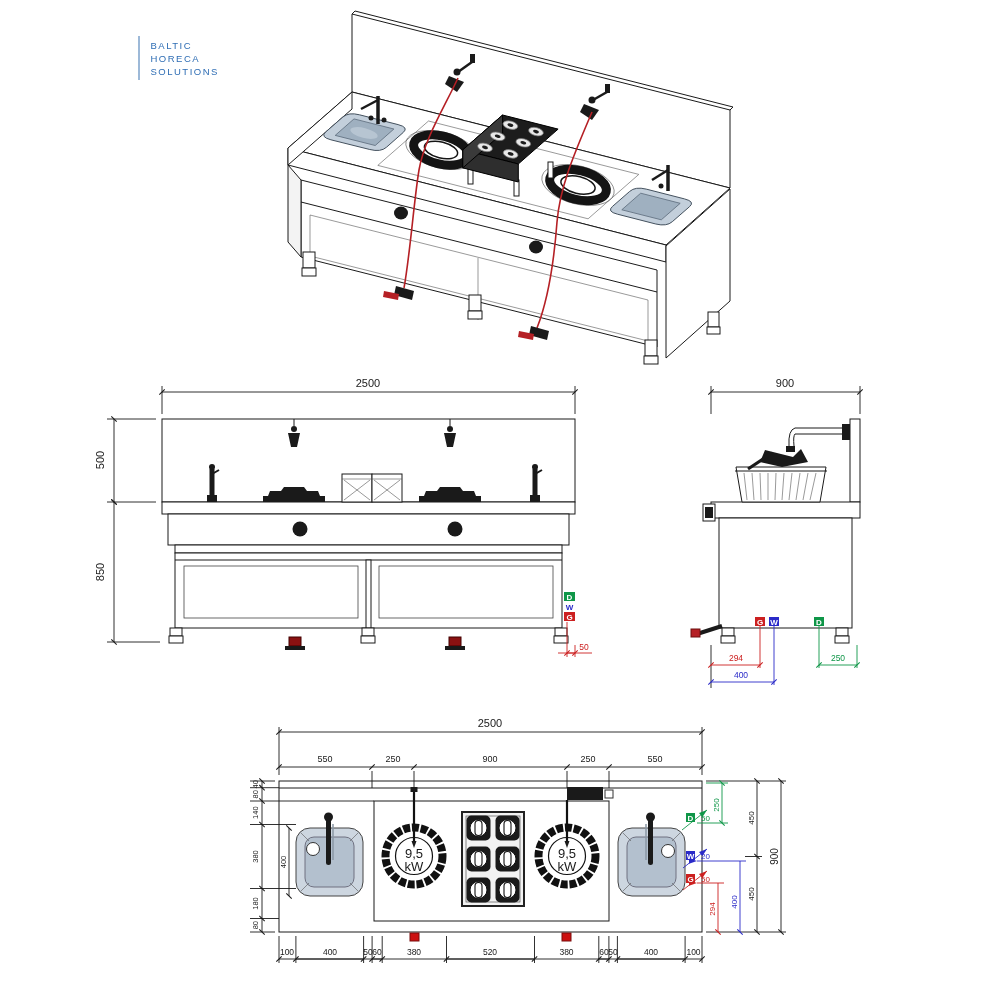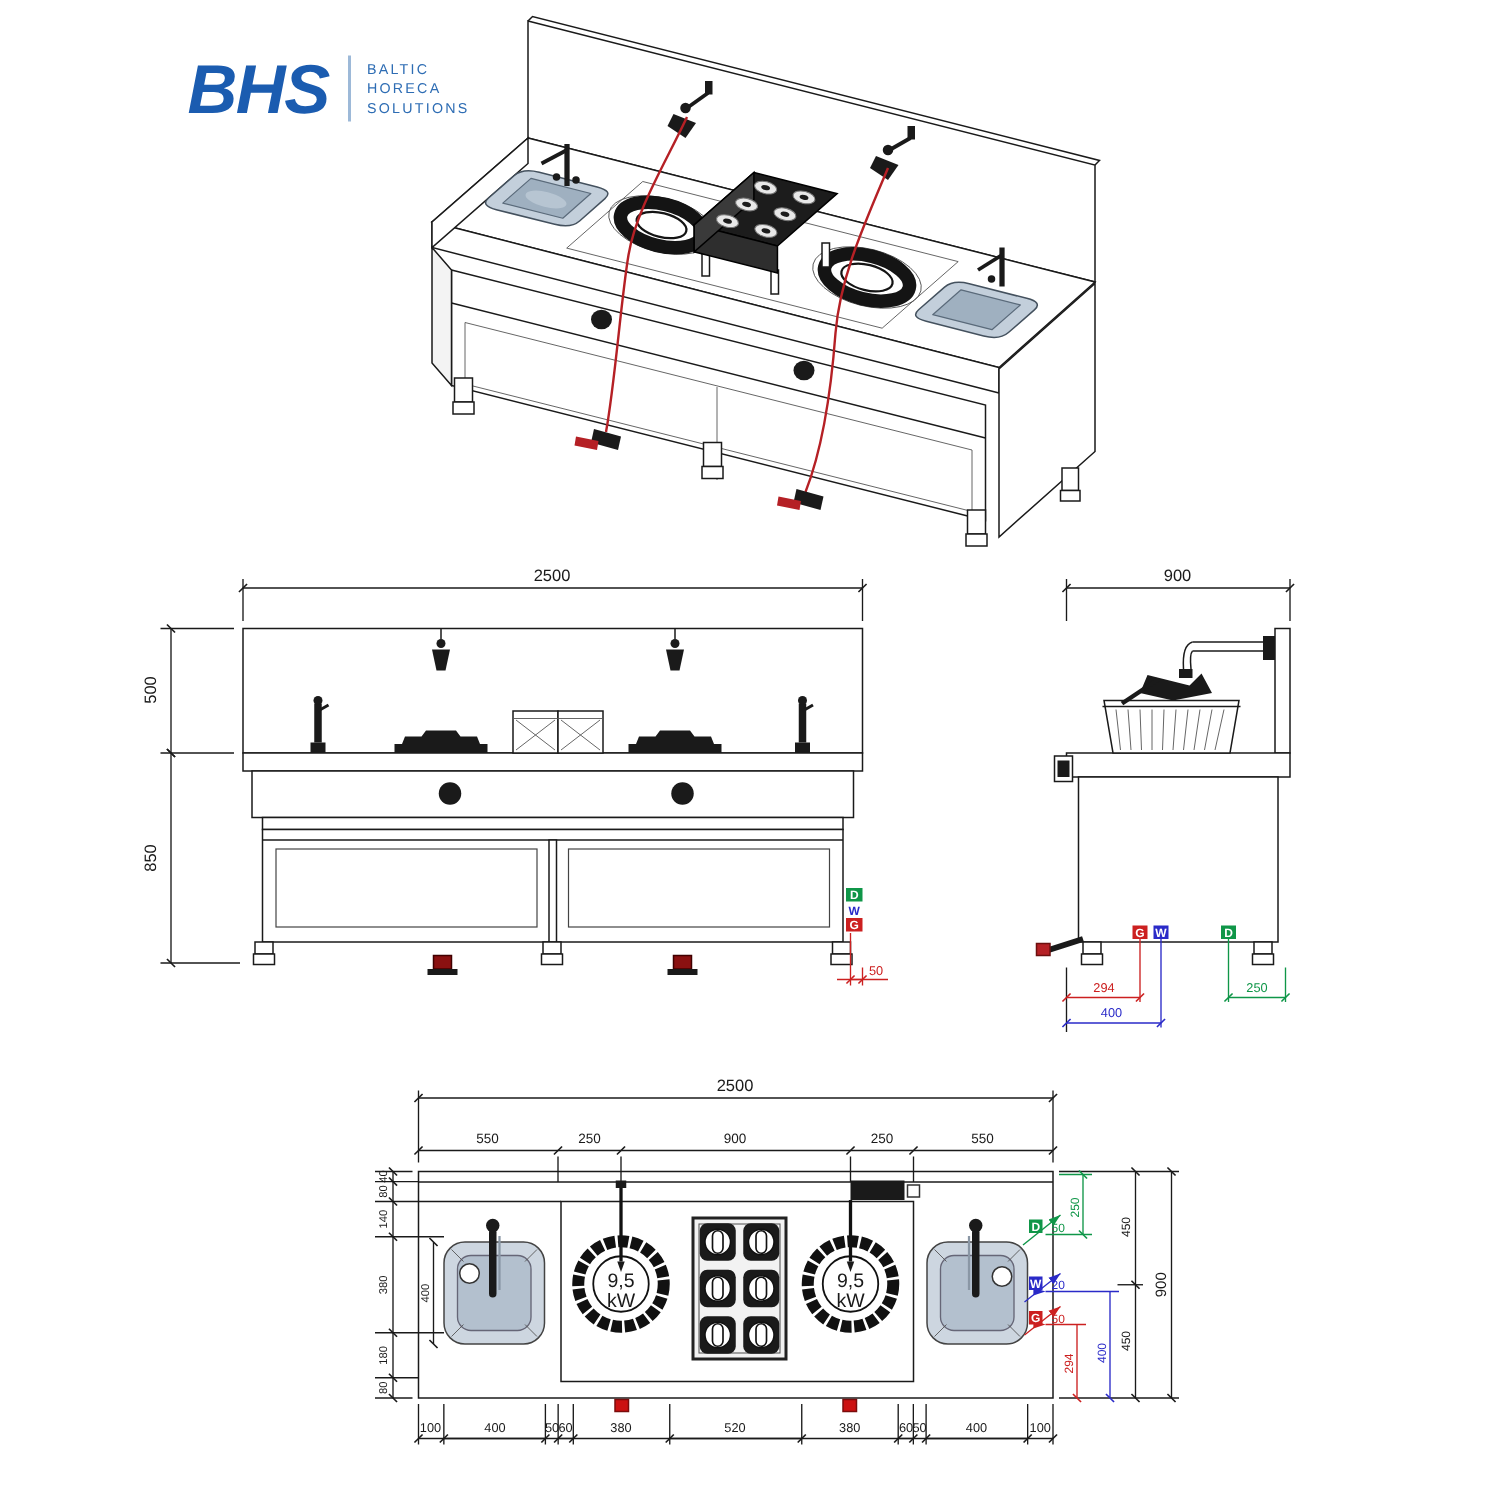--- a/index.html
+++ b/index.html
@@ -20,21 +20,20 @@
   .blu{stroke:#2a2ac8;fill:none;stroke-width:0.9}
   .grn{stroke:#0f9648;fill:none;stroke-width:0.9}
   .rtx{fill:#cc2020}.btx{fill:#2a2ac8}.gtx{fill:#0f9648}
   .dark{fill:#1a1a1a;stroke:none}
 </style>
 </head>
 <body>
 
 <div id="stage">
   <div id="logo">
-    <span class="abbr">BHS</span>
     <span class="bar"></span>
     <span class="lines">
       <span>BALTIC</span>
       <span>HORECA</span>
       <span>SOLUTIONS</span>
     </span>
   </div>
 
   <svg width="1000" height="1000" viewBox="0 0 1000 1000">
     <defs>

